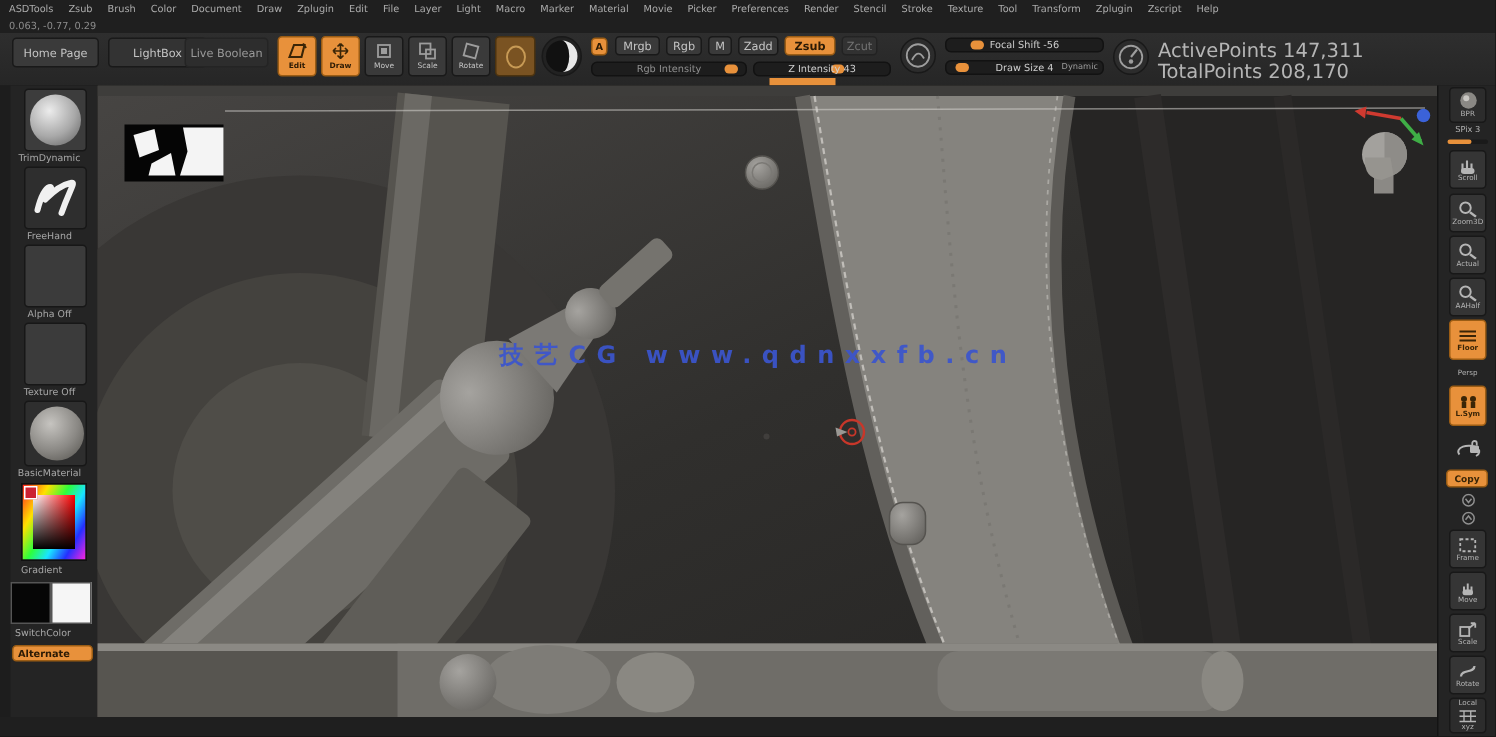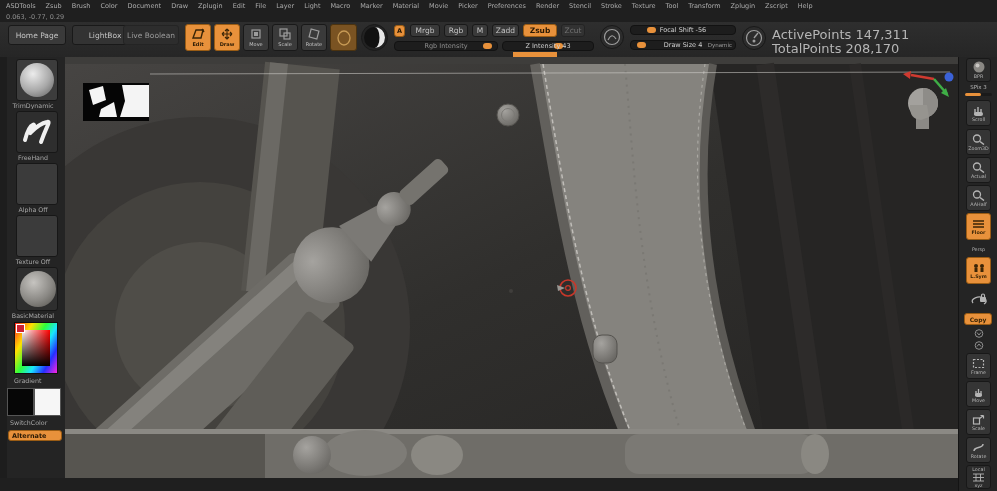--- a/index.html
+++ b/index.html
@@ -325,20 +325,21 @@
       </g>
 
       <circle cx="446" cy="234" r="2" fill="#403e3c"></circle>
 
       <g>
         <circle cx="503" cy="231" r="8" fill="none" stroke="#c8372a" stroke-width="1.6"></circle>
         <circle cx="503" cy="231" r="2.4" fill="none" stroke="#c8372a" stroke-width="1.2"></circle>
         <path d="M492 228 L500 231 L493 234 Z" fill="#9a9894"></path>
       </g>
     </svg>
+    <div class="watermark">技艺CG  www.qdnxxfb.cn</div>
   </div>
 
   <div class="rightshelf">
     <div class="rsbtn" style="top:1px;height:24px;background:#2c2c2c;">
       <svg width="14" height="12">
           <circle cx="7" cy="6" r="5.5" fill="#8a8884"></circle>
           <circle cx="5.5" cy="4.5" r="2" fill="#c9c7c3"></circle>
         </svg>
       <span class="rslabel">BPR</span>
     </div>

